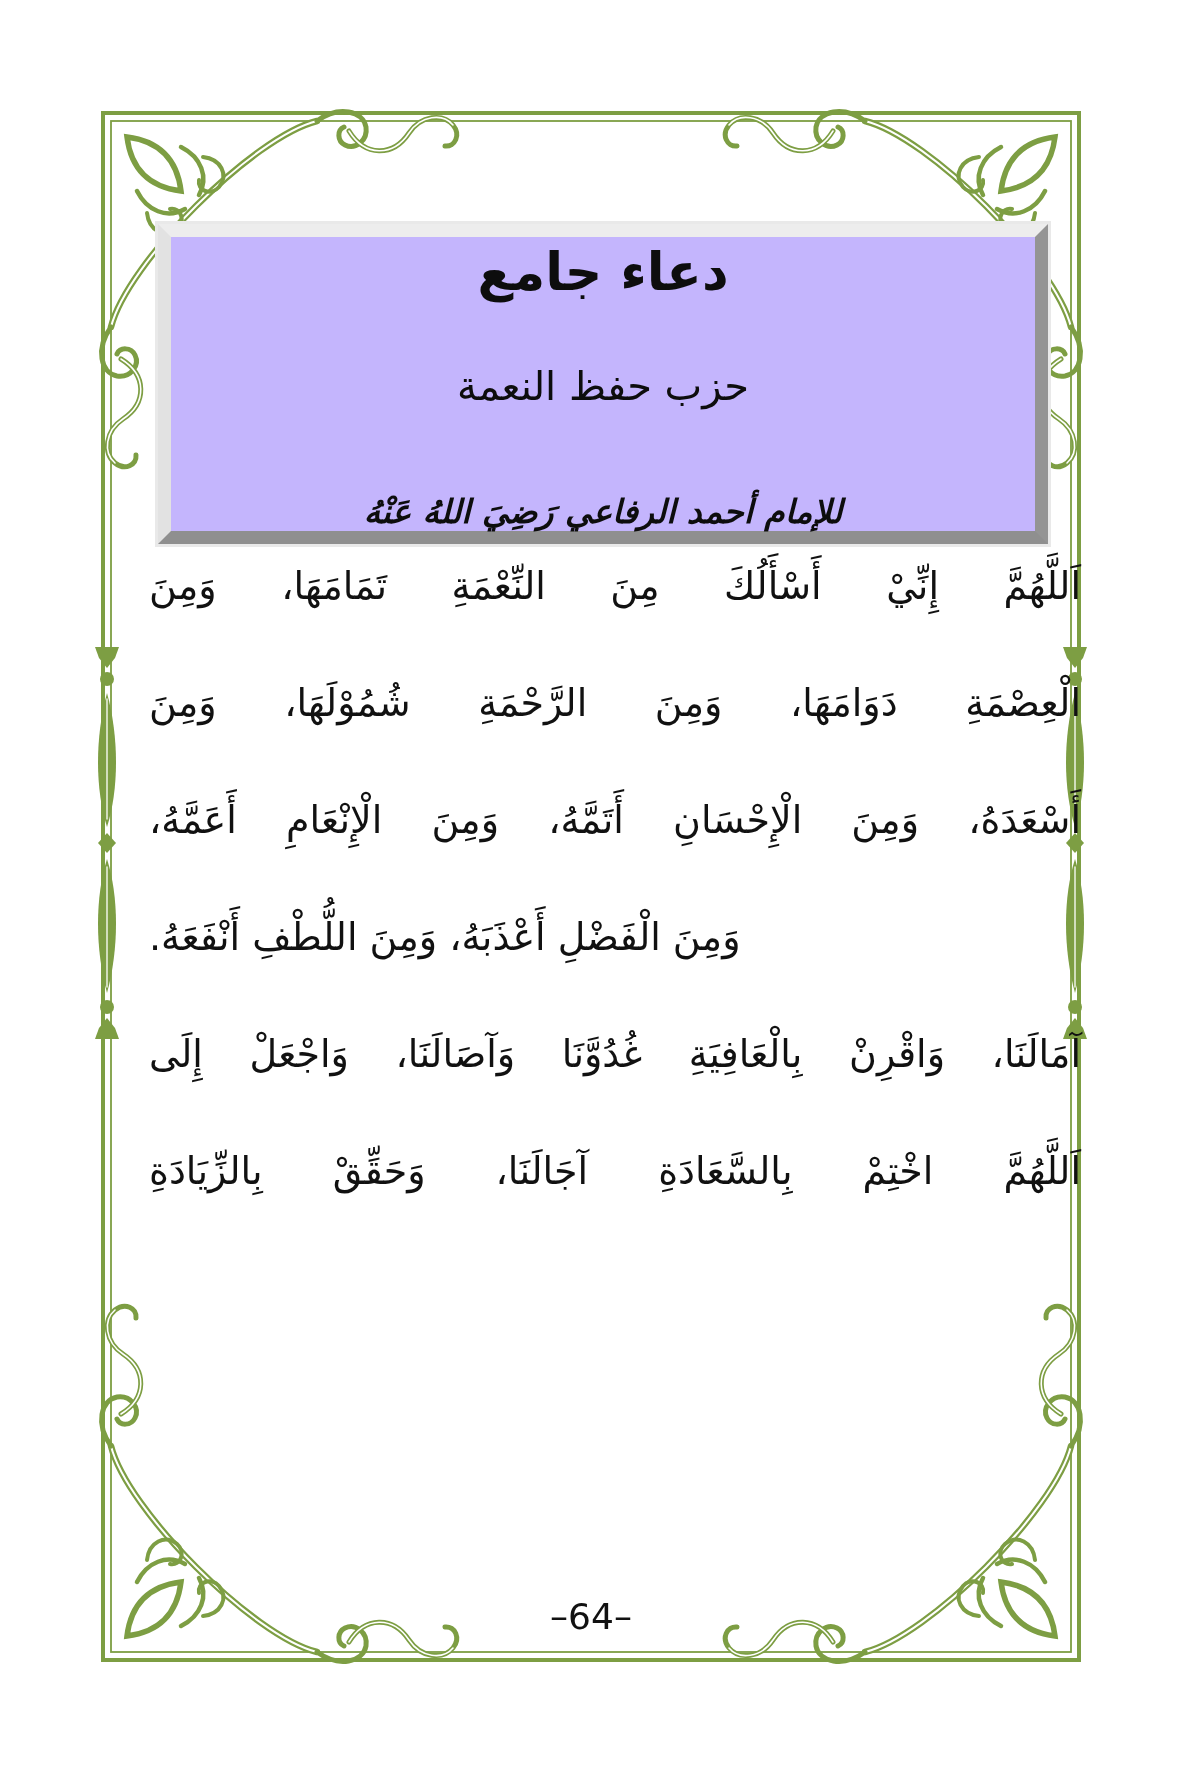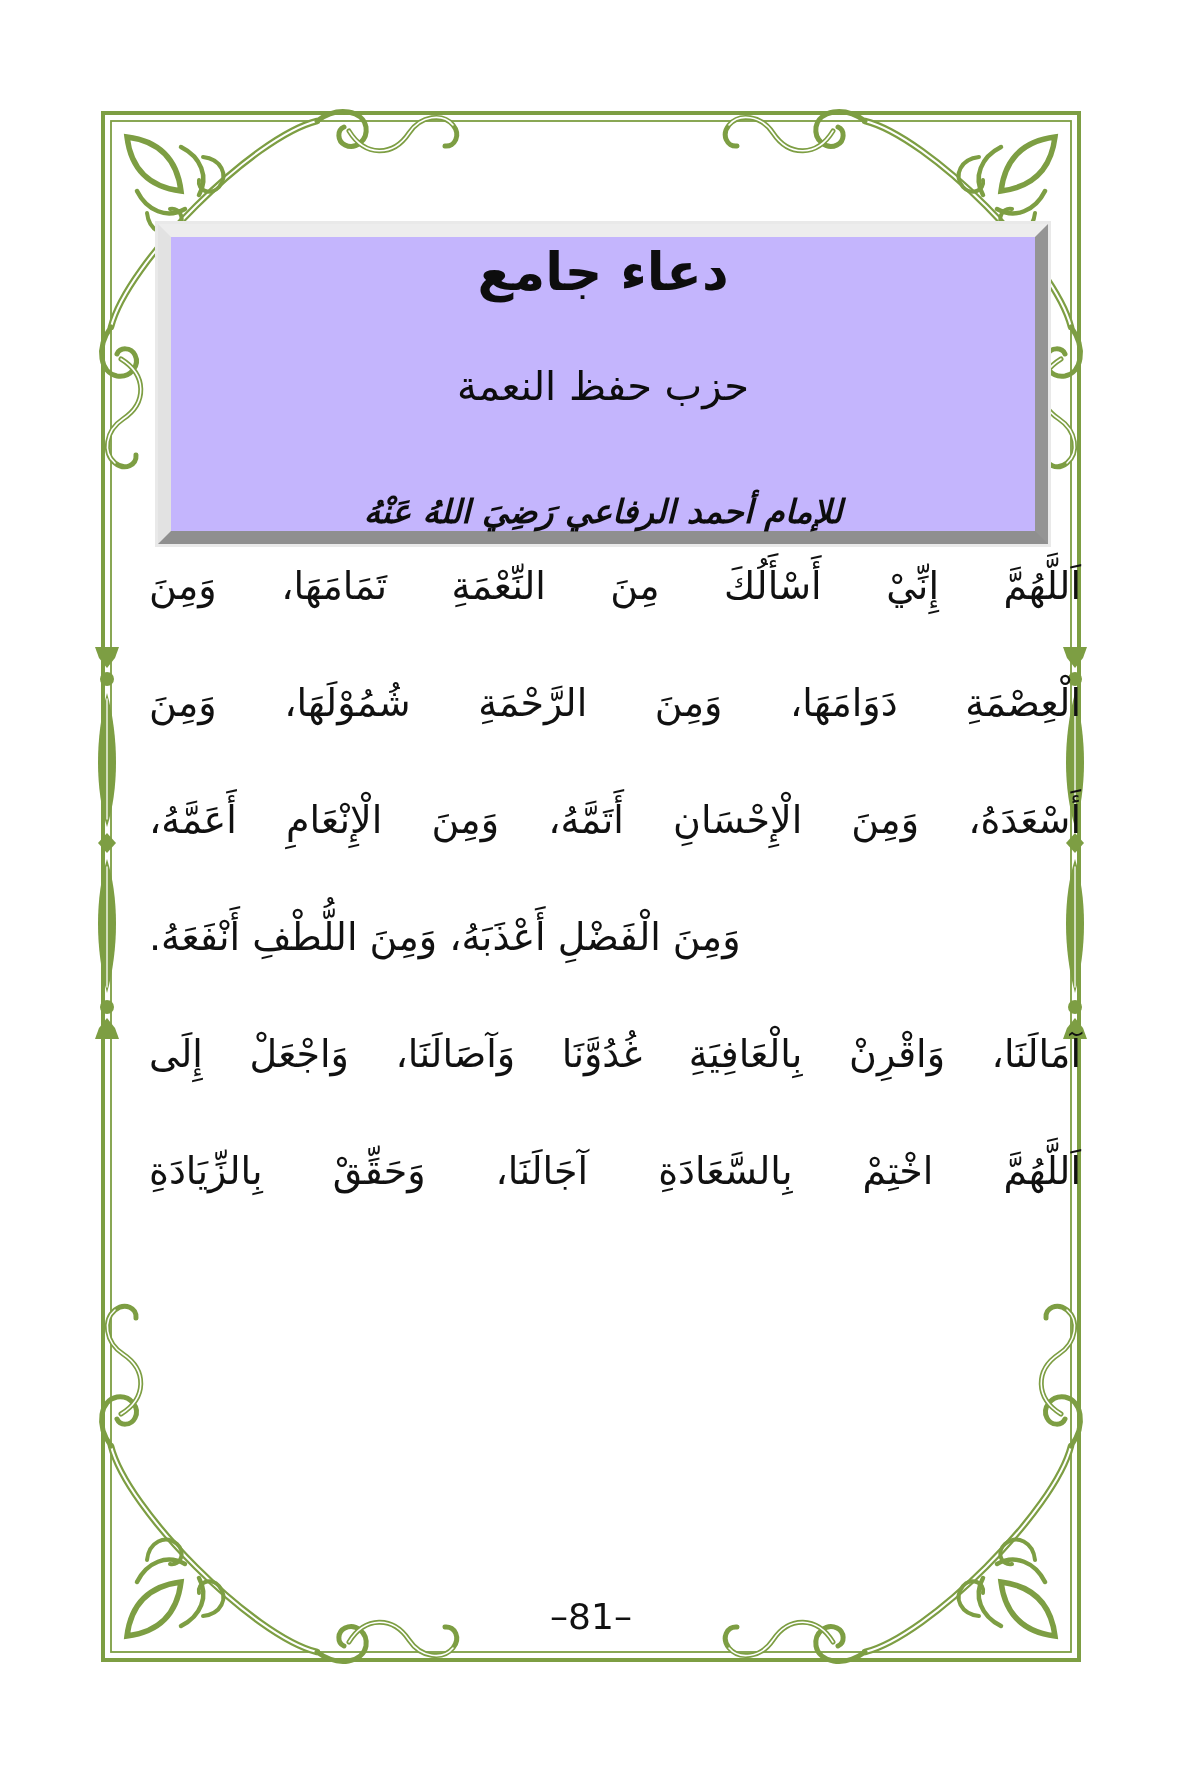--- a/index.html
+++ b/index.html
@@ -99,15 +99,15 @@
 
   <div class="body-text">
     <div class="line justify">اَللَّهُمَّ إِنِّيْ أَسْأَلُكَ مِنَ النِّعْمَةِ تَمَامَهَا، وَمِنَ</div>
     <div class="line justify">الْعِصْمَةِ دَوَامَهَا، وَمِنَ الرَّحْمَةِ شُمُوْلَهَا، وَمِنَ</div>
     <div class="line justify">أَسْعَدَهُ، وَمِنَ الْإِحْسَانِ أَتَمَّهُ، وَمِنَ الْإِنْعَامِ أَعَمَّهُ،</div>
     <div class="line center">وَمِنَ الْفَضْلِ أَعْذَبَهُ، وَمِنَ اللُّطْفِ أَنْفَعَهُ.</div>
     <div class="line justify">آمَالَنَا، وَاقْرِنْ بِالْعَافِيَةِ غُدُوَّنَا وَآصَالَنَا، وَاجْعَلْ إِلَى</div>
     <div class="line justify">اَللَّهُمَّ اخْتِمْ بِالسَّعَادَةِ آجَالَنَا، وَحَقِّقْ بِالزِّيَادَةِ</div>
   </div>
 
-  <div class="page-num">–81–</div>
+  <div class="page-num">–64–</div>
 
 </div>
 
 </body></html>

